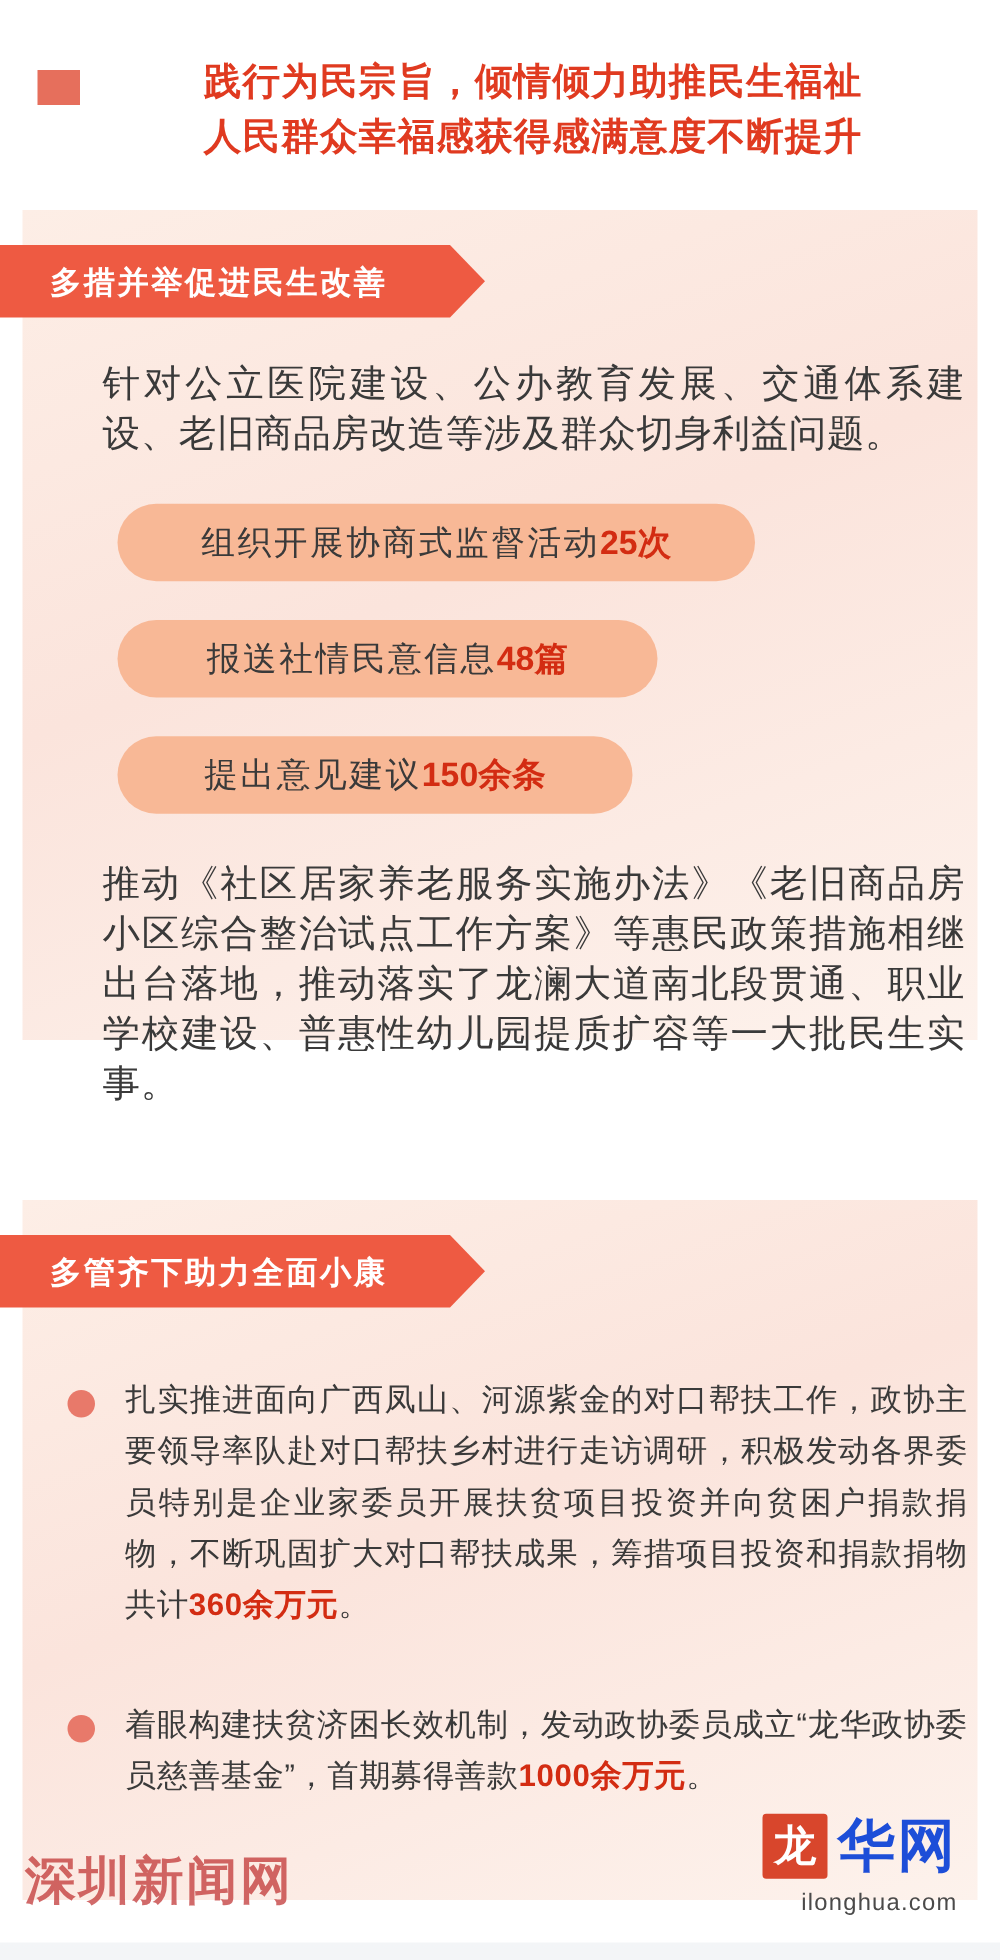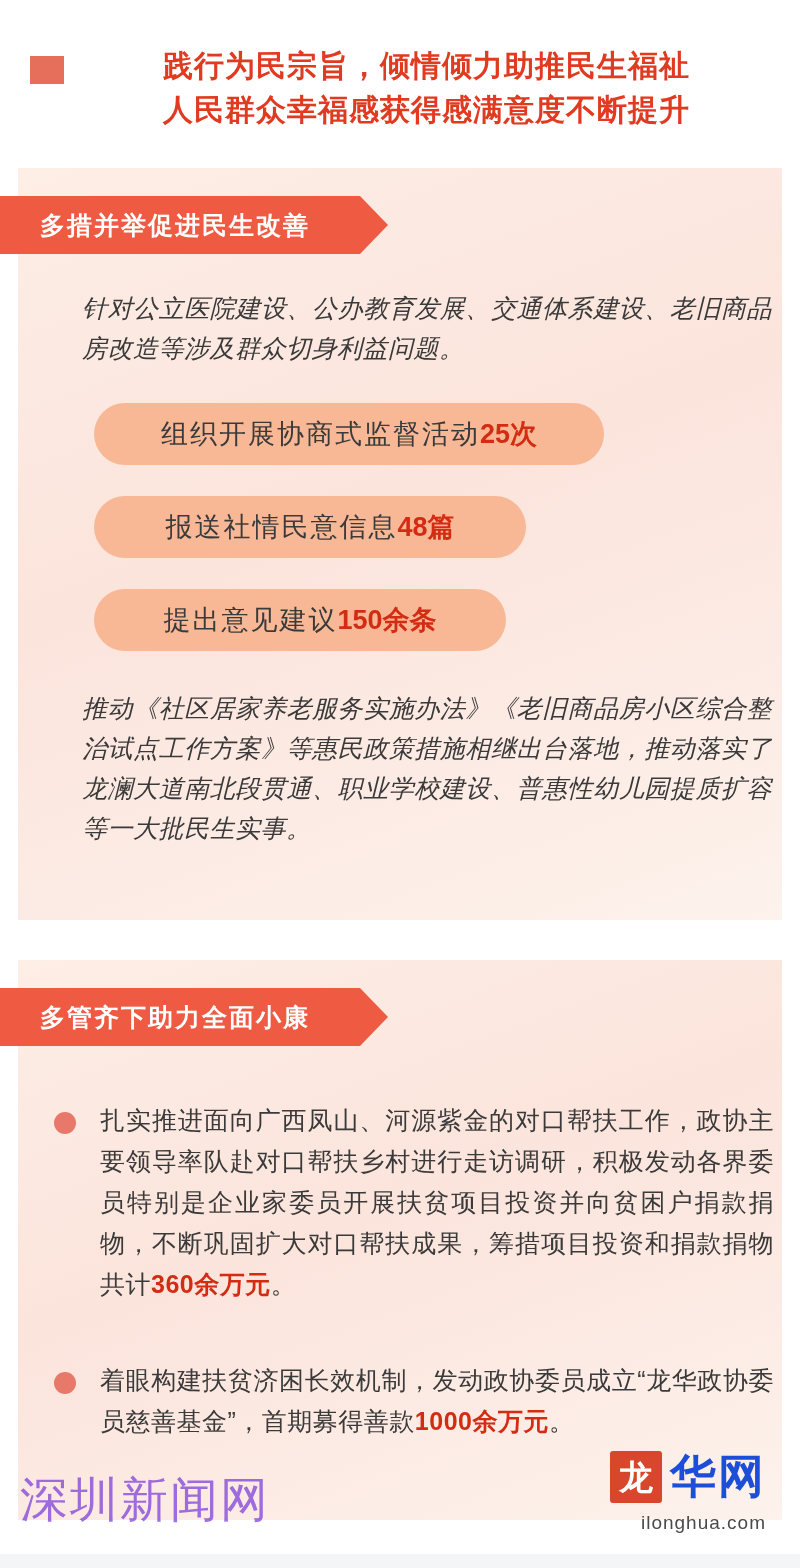--- a/index.html
+++ b/index.html
@@ -57,21 +57,21 @@
     white-space: nowrap;
   }
 
   
   .panel {
     position: absolute;
     left: 18px;
     width: 764px;
     background: linear-gradient(160deg, #fdeee6 0%, #fbe4dc 45%, #fdf2ec 100%);
   }
-  .panel-1 { top: 168px; height: 752px; }
+  .panel-1 { top: 168px; height: 664px; }
   .panel-2 { top: 960px; height: 560px; }
 
   
   .ribbon {
     position: absolute;
     left: -18px;
     top: 28px;
     height: 58px;
     background: #ee5a42;
     display: flex;
@@ -95,25 +95,24 @@
     height: 0;
     border-top: 29px solid transparent;
     border-bottom: 29px solid transparent;
     border-left: 28px solid #ee5a42;
   }
 
   
   .para {
     position: absolute;
     color: #3a3a3a;
-    font-size: 25px;
+    font-size: 30px;
     line-height: 40px;
     letter-spacing: 0.5px;
     text-align: justify;
-    font-style: italic;
   }
   .para-1 {
     left: 64px;
     top: 120px;
     width: 690px;
   }
   .para-2 {
     left: 64px;
     top: 520px;
     width: 690px;
@@ -177,23 +176,23 @@
     font-weight: bold;
   }
   .bullet-1 { top: 140px; }
   .bullet-2 { top: 400px; }
 
   
   .watermark-left {
     position: absolute;
     left: 20px;
     bottom: 36px;
-    font-size: 48px;
-    font-weight: normal;
-    color: #6d28d9;
+    font-size: 41px;
+    font-weight: bold;
+    color: #b91c1c;
     opacity: .65;
     letter-spacing: 2px;
     white-space: nowrap;
   }
   .logo {
     position: absolute;
     right: 34px;
     bottom: 34px;
     text-align: center;
   }

